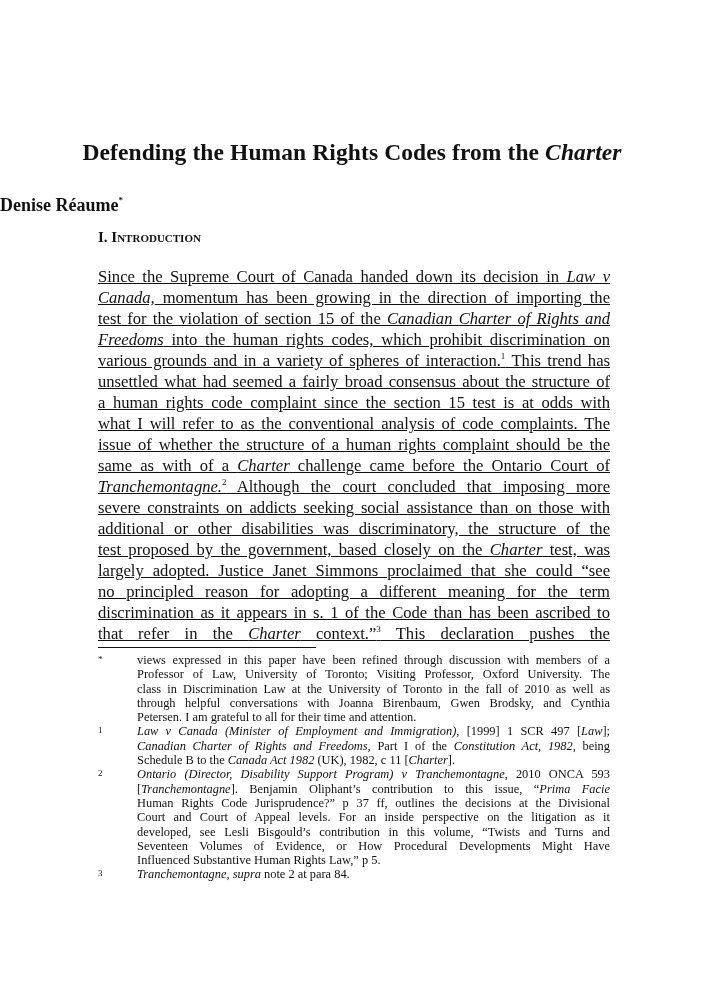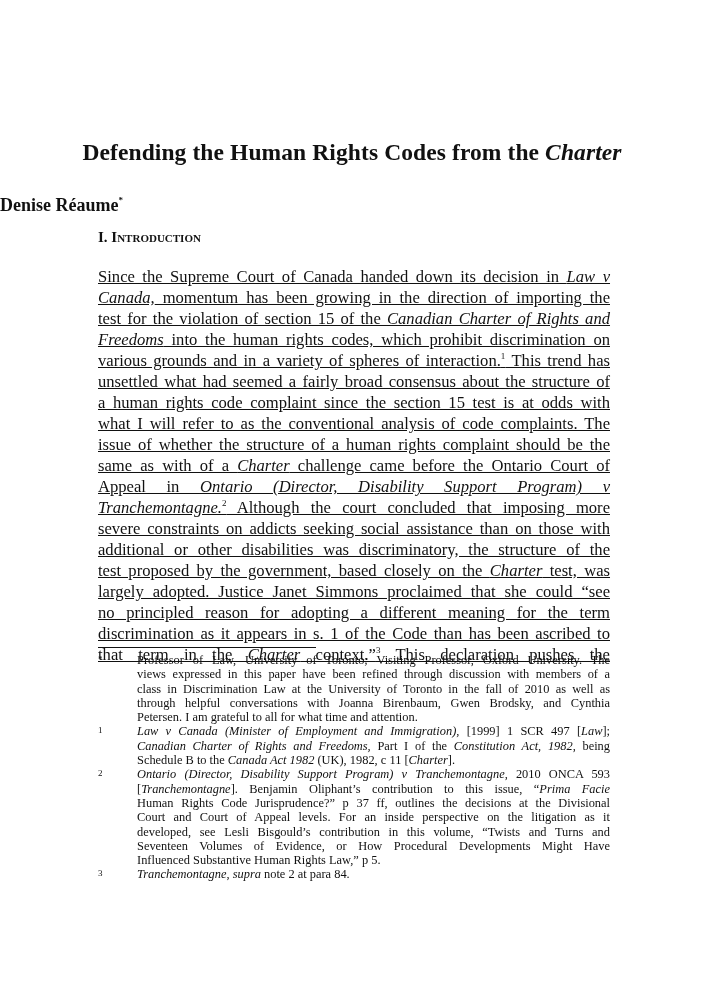--- a/index.html
+++ b/index.html
@@ -56,41 +56,40 @@
       <span class="line"><span>Since the Supreme Court of Canada handed down its decision in </span><i>Law v</i></span>
       <span class="line"><i>Canada,</i><span> momentum has been growing in the direction of importing the</span></span>
       <span class="line"><span>test for the violation of section 15 of the </span><i>Canadian Charter of Rights and</i></span>
       <span class="line"><i>Freedoms</i><span> into the human rights codes, which prohibit discrimination on</span></span>
       <span class="line"><span>various grounds and in a variety of spheres of interaction.</span><sup>1</sup><span> This trend has</span></span>
       <span class="line"><span>unsettled what had seemed a fairly broad consensus about the structure of</span></span>
       <span class="line"><span>a human rights code complaint since the section 15 test is at odds with</span></span>
       <span class="line"><span>what I will refer to as the conventional analysis of code complaints. The</span></span>
       <span class="line"><span>issue of whether the structure of a human rights complaint should be the</span></span>
       <span class="line"><span>same as with of a </span><i>Charter</i><span> challenge came before the Ontario Court of</span></span>
-      <span class="line"><span>Appeal in </span><i>Ontario (Director, Disability Support Program) v</i></span>
       <span class="line"><i>Tranchemontagne.</i><sup>2</sup><span> Although the court concluded that imposing more</span></span>
       <span class="line"><span>severe constraints on addicts seeking social assistance than on those with</span></span>
       <span class="line"><span>additional or other disabilities was discriminatory, the structure of the</span></span>
       <span class="line"><span>test proposed by the government, based closely on the </span><i>Charter</i><span> test, was</span></span>
       <span class="line"><span>largely adopted. Justice Janet Simmons proclaimed that she could “see</span></span>
       <span class="line"><span>no principled reason for adopting a different meaning for the term</span></span>
       <span class="line"><span>discrimination as it appears in s. 1 of the Code than has been ascribed to</span></span>
-      <span class="line"><span>that term in the </span><i>Charter</i><span> context.”</span><sup>3</sup><span> This declaration pushes the</span></span>
+      <span class="line"><span>that refer in the </span><i>Charter</i><span> context.”</span><sup>3</sup><span> This declaration pushes the</span></span>
     </div>
 
   <div class="rule"></div>
 
   <div class="footnotes" id="footnotes">
       <div class="fn">
         <span class="marker">*</span>
+        <span class="line"><span>views expressed in this paper have been refined through discussion with members of a</span></span>
         <span class="line"><span>Professor of Law, University of Toronto; Visiting Professor, Oxford University. The</span></span>
-        <span class="line"><span>views expressed in this paper have been refined through discussion with members of a</span></span>
         <span class="line"><span>class in Discrimination Law at the University of Toronto in the fall of 2010 as well as</span></span>
         <span class="line"><span>through helpful conversations with Joanna Birenbaum, Gwen Brodsky, and Cynthia</span></span>
-        <span class="line end"><span>Petersen. I am grateful to all for what time and attention.</span></span>
+        <span class="line end"><span>Petersen. I am grateful to all for their time and attention.</span></span>
       </div>
       <div class="fn">
         <span class="marker">1</span>
         <span class="line"><i>Law v Canada (Minister of Employment and Immigration)</i><span>, [1999] 1 SCR 497 [</span><i>Law</i><span>];</span></span>
         <span class="line"><i>Canadian Charter of Rights and Freedoms,</i><span> Part I of the </span><i>Constitution Act, 1982</i><span>, being</span></span>
         <span class="line end"><span>Schedule B to the </span><i>Canada Act 1982</i><span> (UK), 1982, c 11 [</span><i>Charter</i><span>].</span></span>
       </div>
       <div class="fn">
         <span class="marker">2</span>
         <span class="line"><i>Ontario (Director, Disability Support Program) v Tranchemontagne</i><span>, 2010 ONCA 593</span></span>

